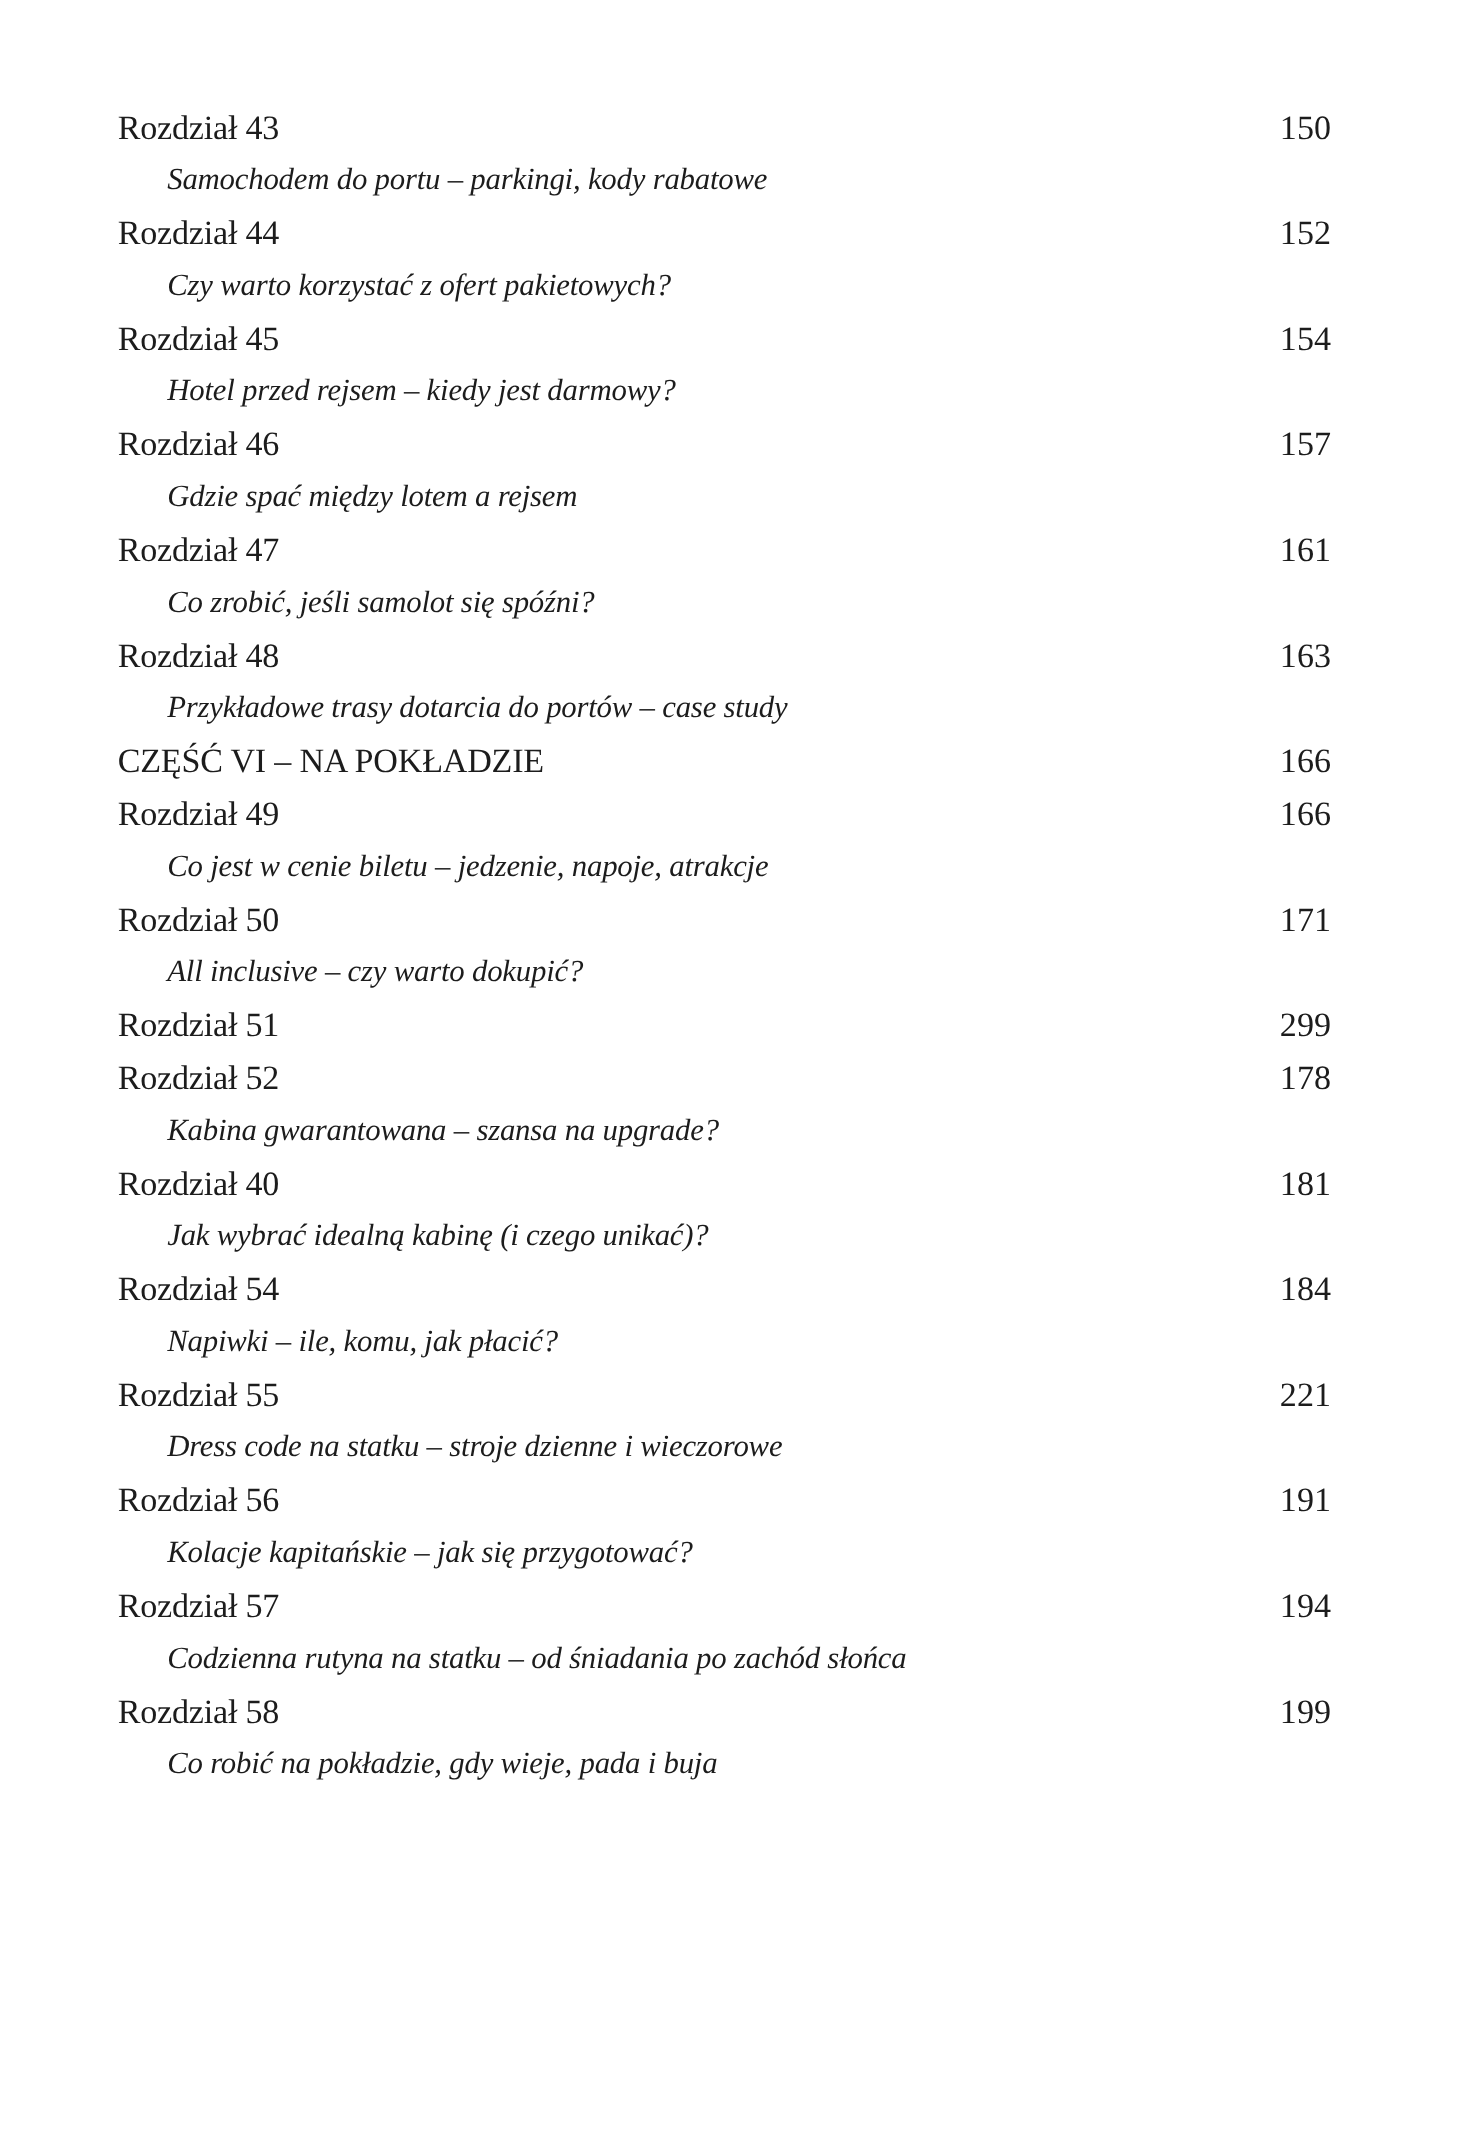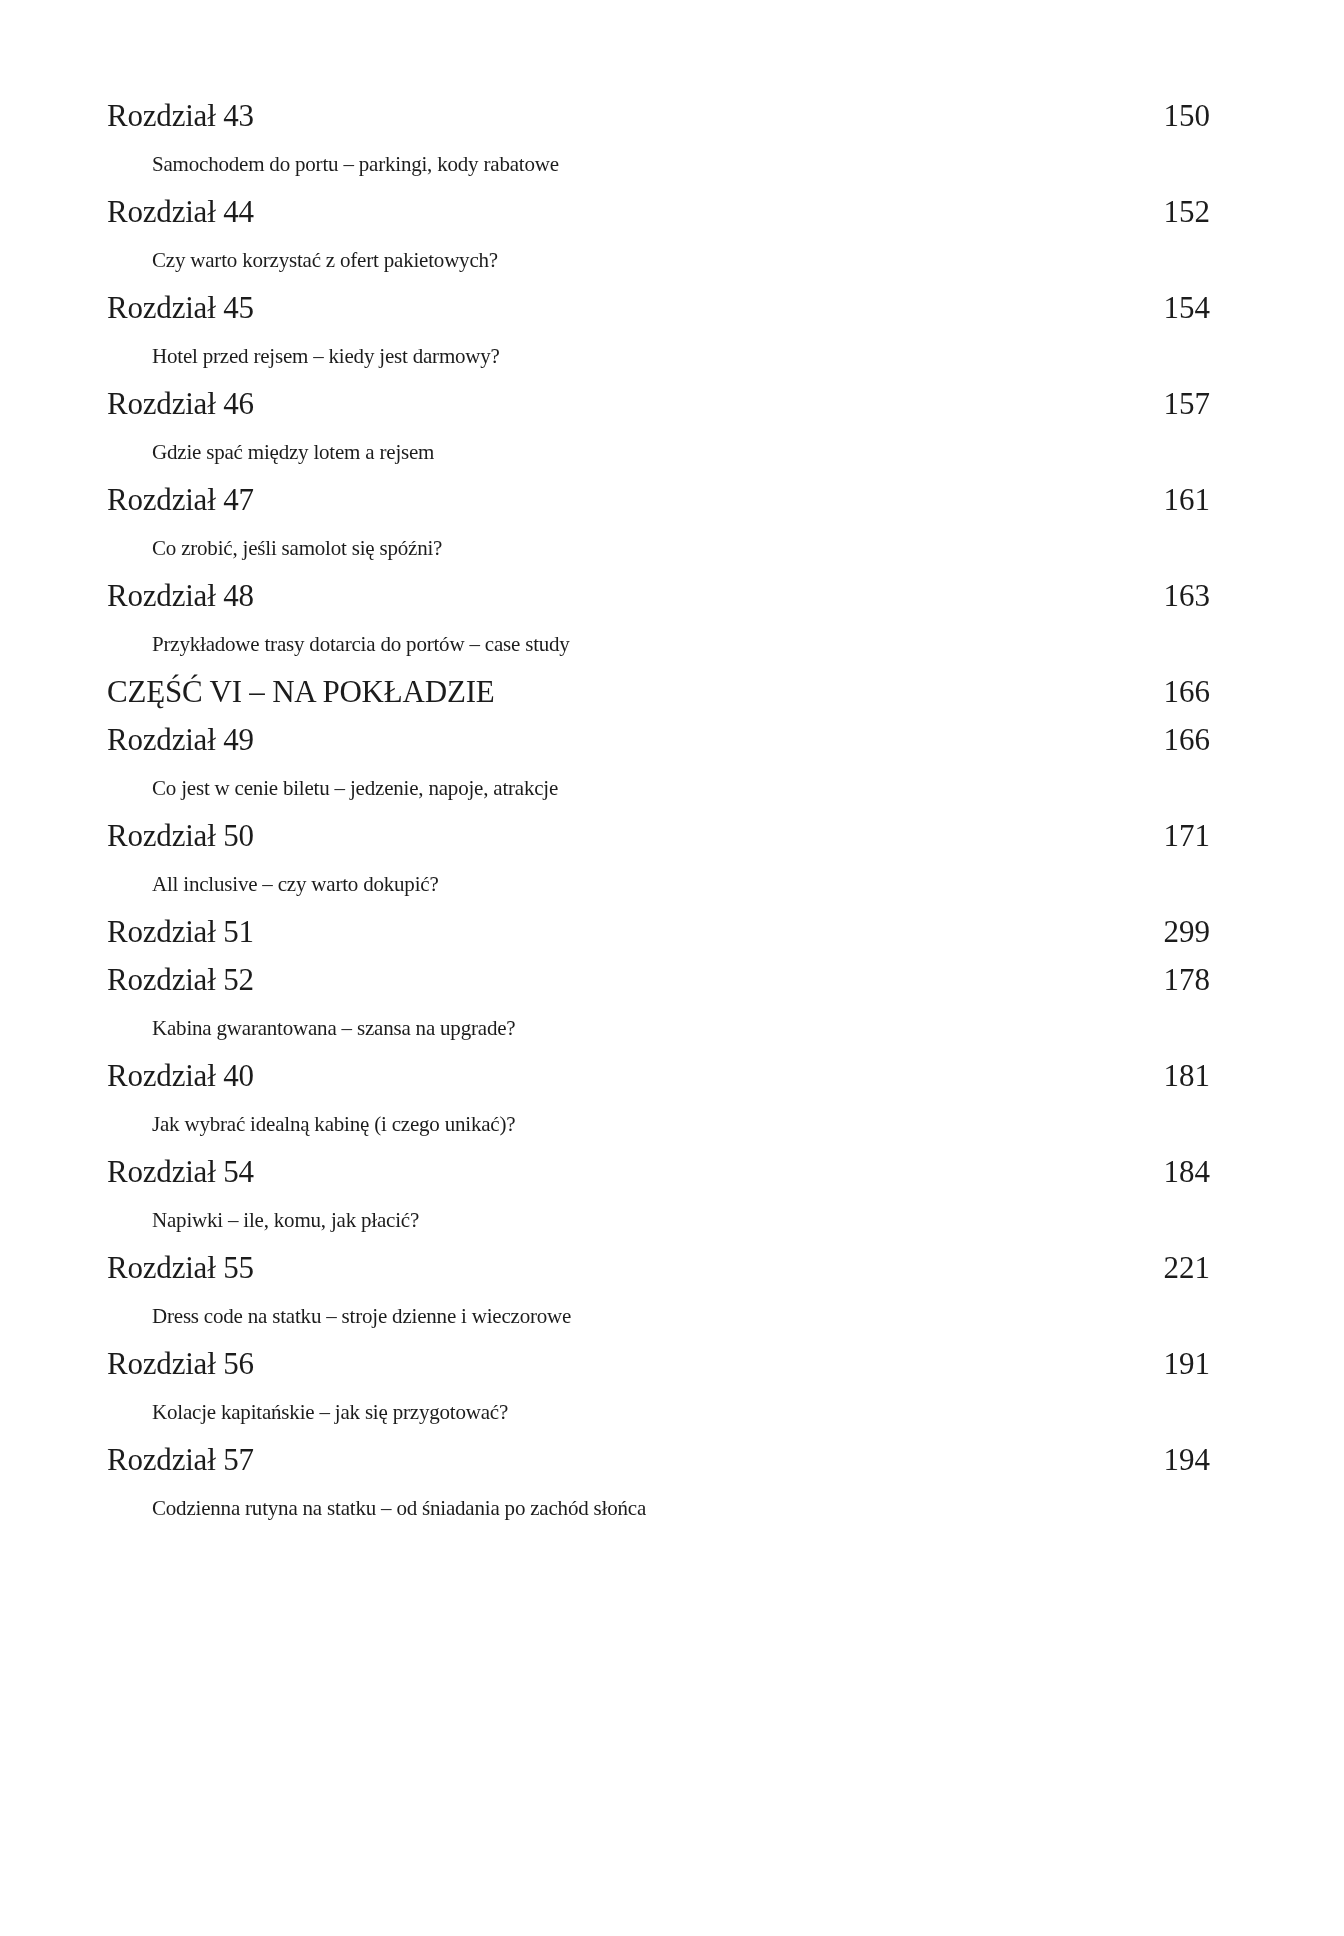--- a/index.html
+++ b/index.html
@@ -33,21 +33,22 @@
     font-size: 31px;
     letter-spacing: -0.2px;
   }
   .toc-row .pageno {
     font-size: 31px;
     text-align: center;
   }
   .toc-sub {
     line-height: 48px;
     padding-left: 45px;
-    font-size: 21px;
+    font-style: italic;
+    font-size: 28px;
     letter-spacing: -0.2px;
     white-space: nowrap;
   }
   .part-row {
   }
   .footer-folio {
     position: absolute;
     left: 103px;
     top: 1801px;
     line-height: 48px;
@@ -179,17 +180,24 @@
       </div>
 
       <div class="toc-block">
         <div class="toc-row">
           <span class="label">Rozdział 57</span>
           <span class="pageno">194</span>
         </div>
         <div class="toc-sub">Codzienna rutyna na statku – od śniadania po zachód słońca</div>
       </div>
 
+      <div class="toc-block">
+        <div class="toc-row">
+          <span class="label">Rozdział 58</span>
+          <span class="pageno">199</span>
+        </div>
+        <div class="toc-sub">Co robić na pokładzie, gdy wieje, pada i buja</div>
+      </div>
     </div>
 
   <div class="footer-folio">8</div>
 
 </div>
 
 </body></html>

